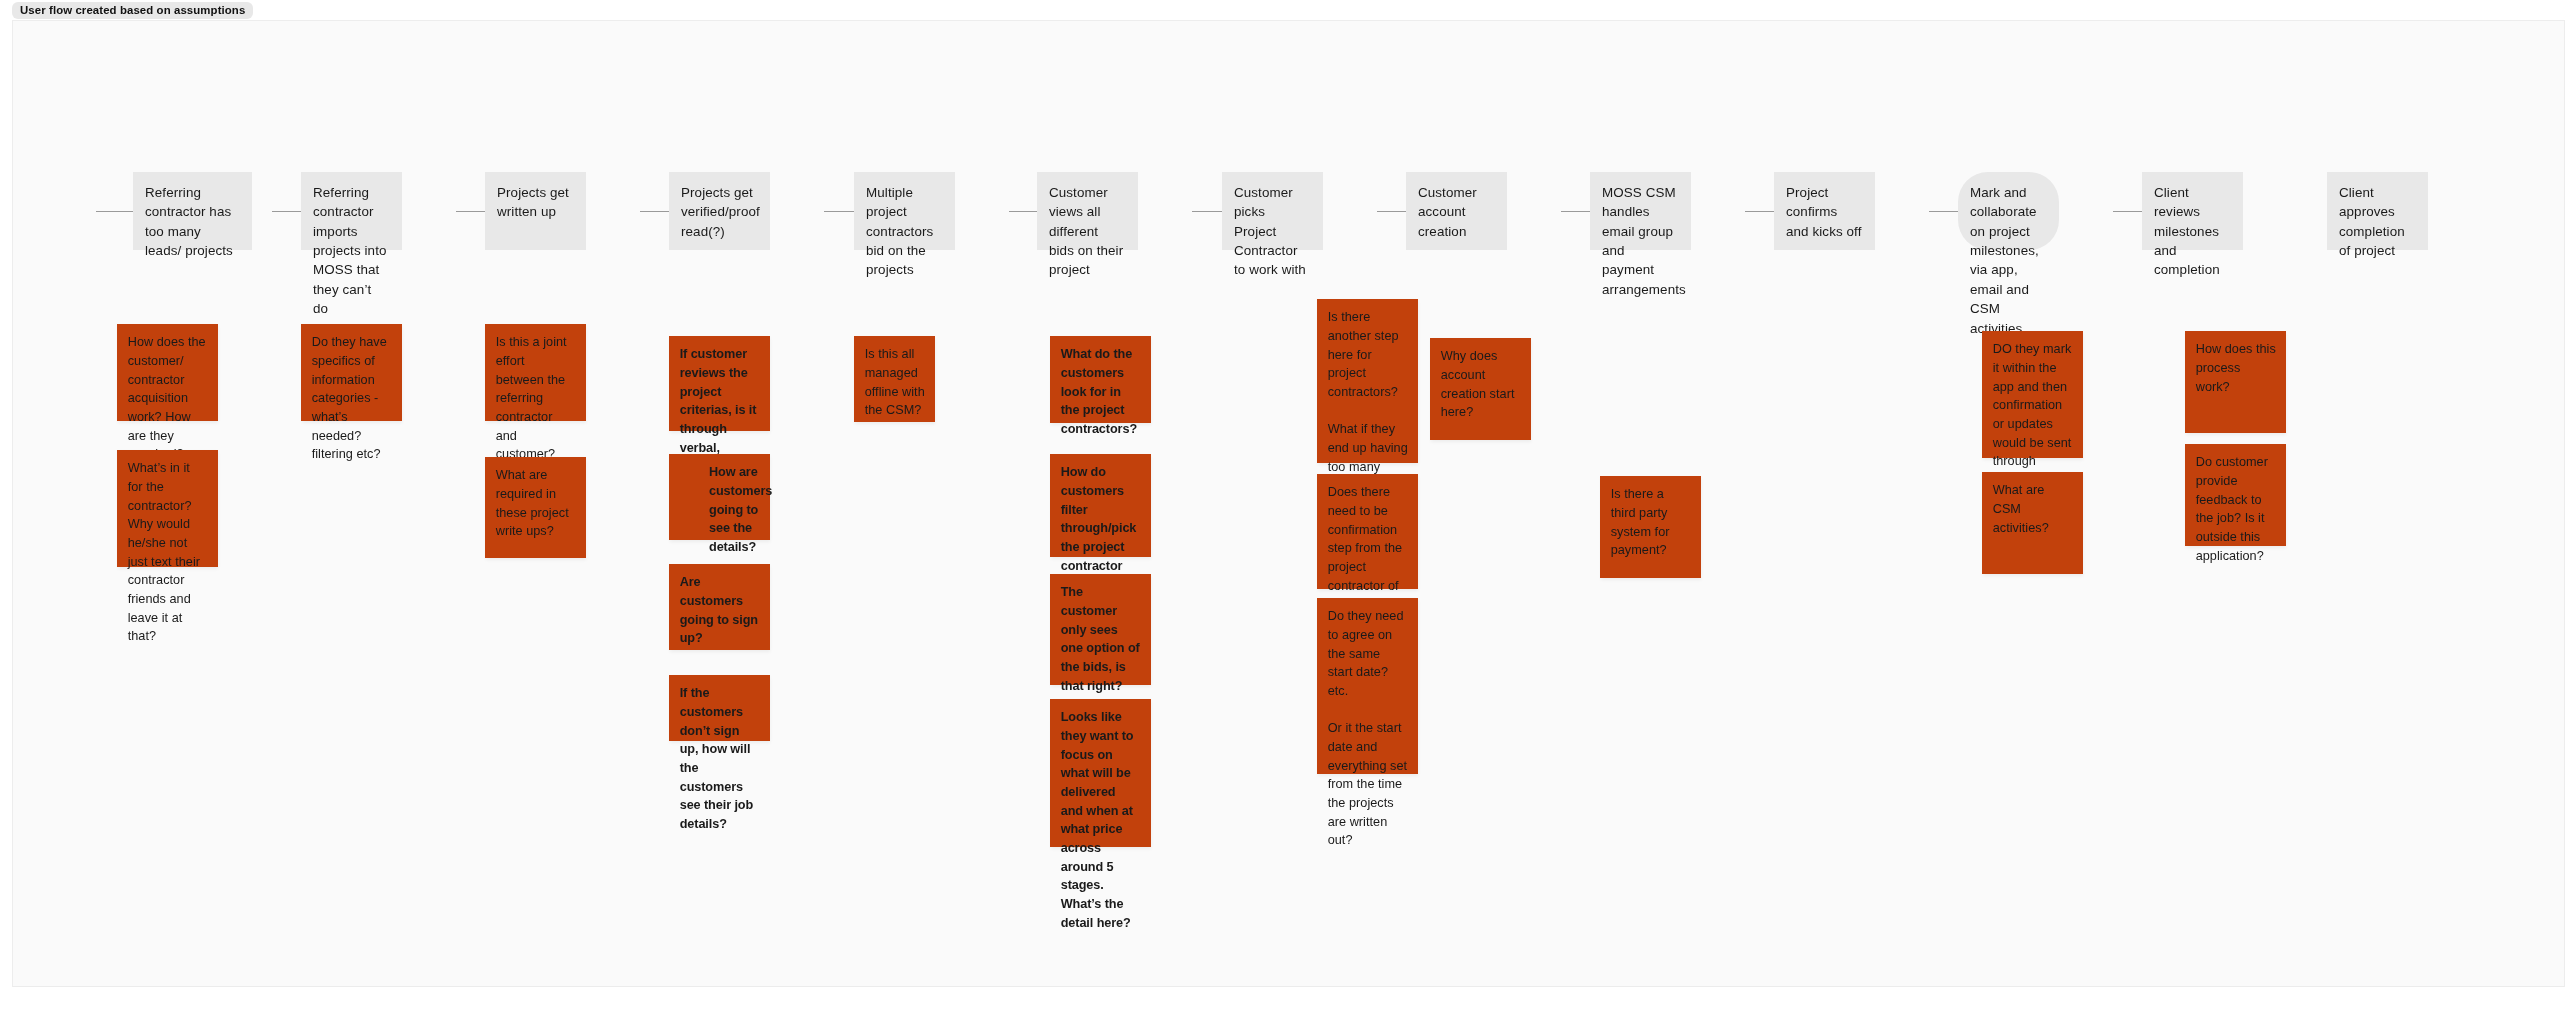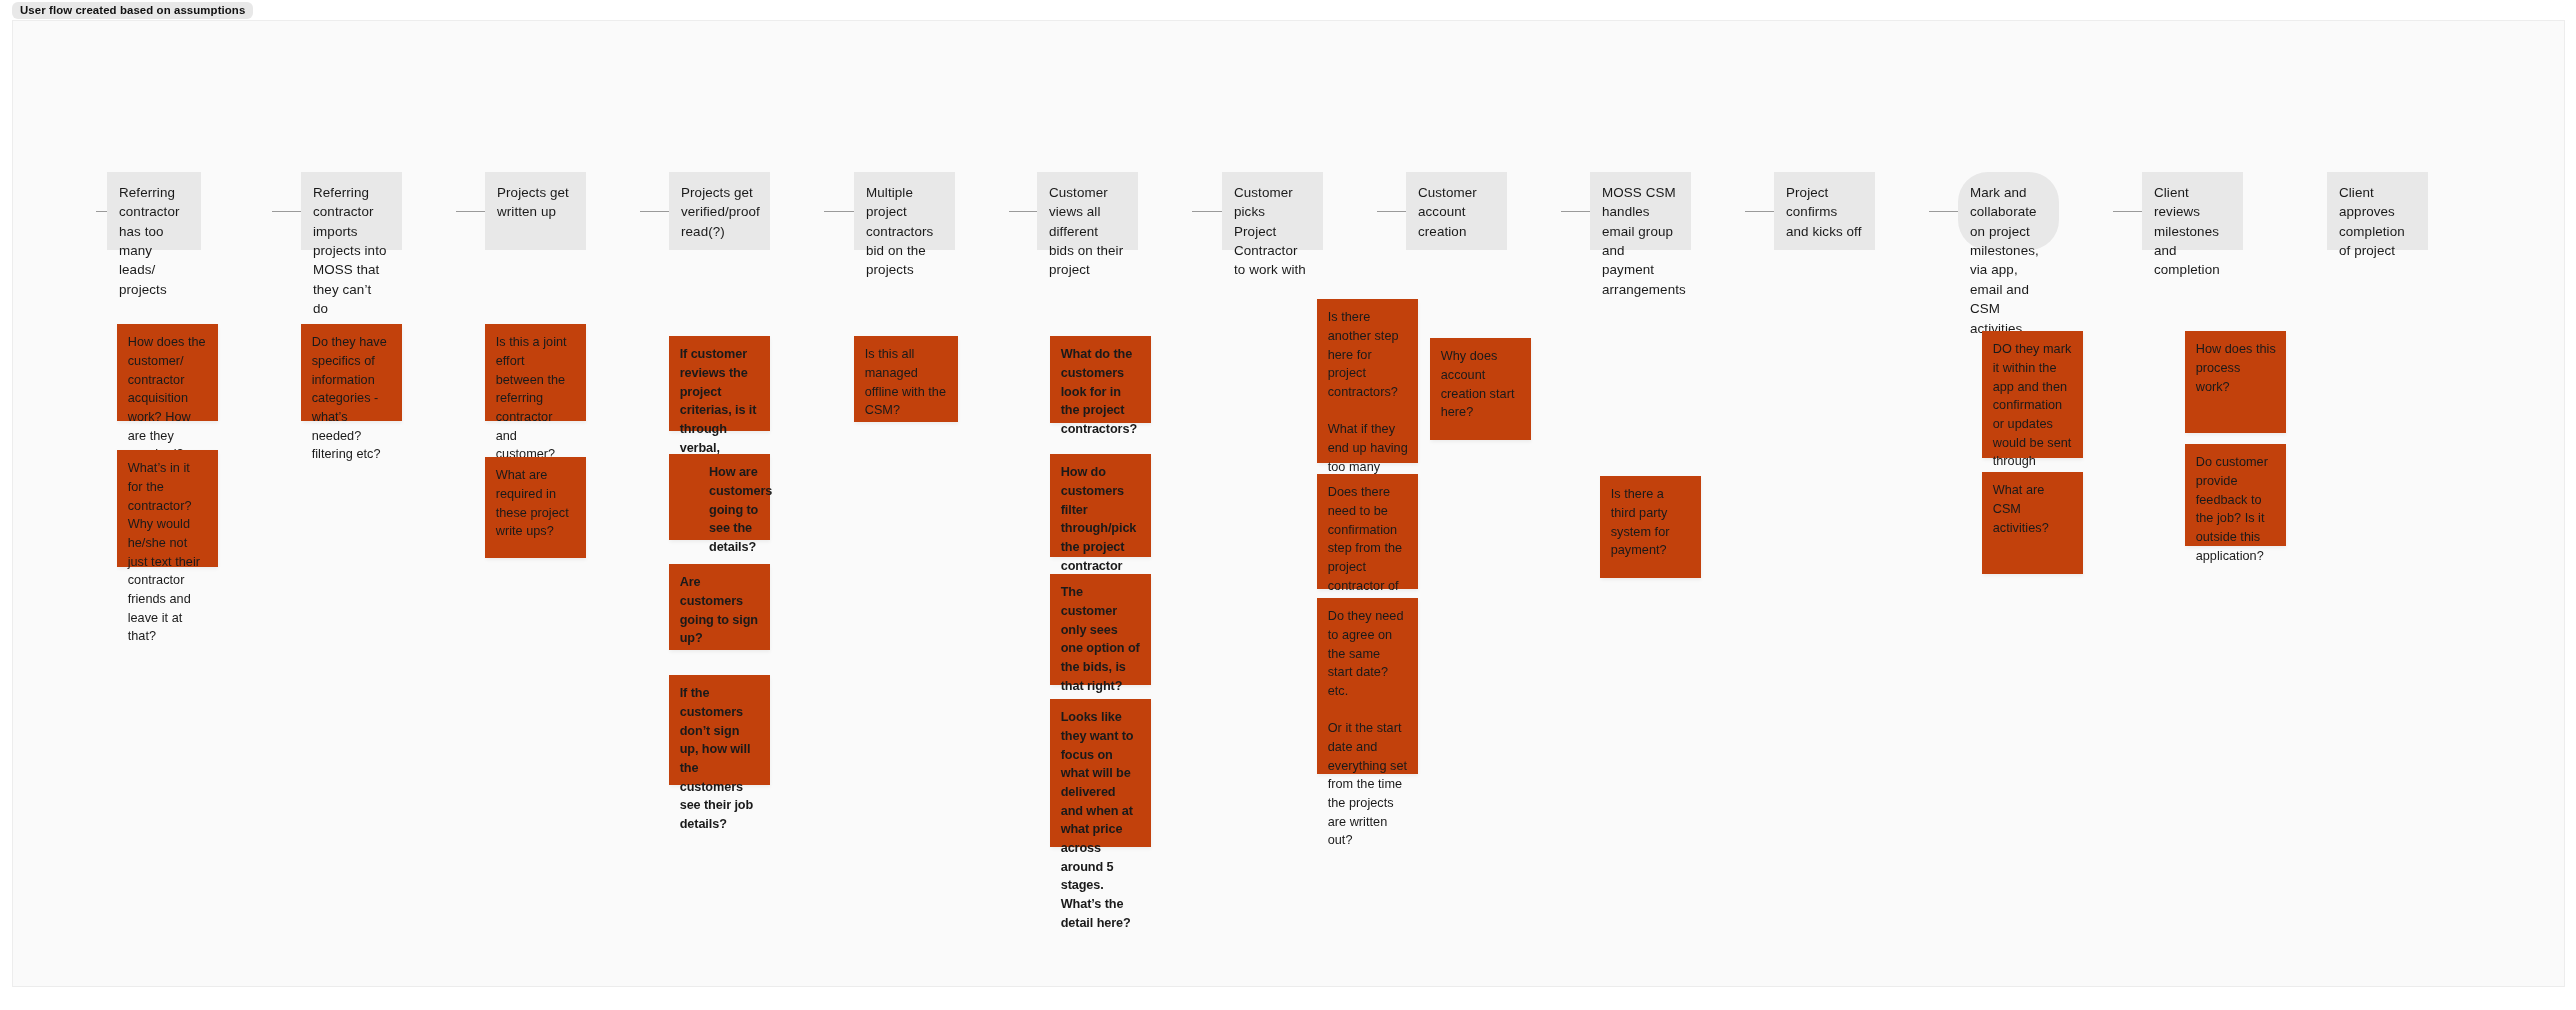--- a/index.html
+++ b/index.html
@@ -97,21 +97,21 @@
   <div class="arrow" style="left:627px;  top:190px; width:56px;"></div>
   <div class="arrow" style="left:811px; top:190px; width:56px;"></div>
   <div class="arrow" style="left:996px; top:190px; width:56px;"></div>
   <div class="arrow" style="left:1179px; top:190px; width:56px;"></div>
   <div class="arrow" style="left:1364px; top:190px; width:56px;"></div>
   <div class="arrow" style="left:1548px; top:190px; width:56px;"></div>
   <div class="arrow" style="left:1732px; top:190px; width:56px;"></div>
   <div class="arrow" style="left:1916px; top:190px; width:56px;"></div>
   <div class="arrow" style="left:2100px; top:190px; width:56px;"></div>
 
-  <div class="step" style="left:94px;  top:151px; width:94px; height:78px;">Referring contractor has too many leads/ projects</div>
+  <div class="step" style="left:120px;  top:151px; width:119px; height:78px;">Referring contractor has too many leads/ projects</div>
   <div class="step" style="left:288px;  top:151px; width:101px; height:78px;">Referring contractor imports projects into MOSS that they can’t do</div>
   <div class="step" style="left:472px;  top:151px; width:101px; height:78px;">Projects get written up</div>
   <div class="step" style="left:656px;  top:151px; width:101px; height:78px;">Projects get verified/proof read(?)</div>
   <div class="step" style="left:841px; top:151px; width:101px; height:78px;">Multiple project contractors bid on the projects</div>
   <div class="step" style="left:1024px; top:151px; width:101px; height:78px;">Customer views all different bids on their project</div>
   <div class="step" style="left:1209px; top:151px; width:101px; height:78px;">Customer picks Project Contractor to work with</div>
   <div class="step" style="left:1393px; top:151px; width:101px; height:78px;">Customer account creation</div>
   <div class="step" style="left:1577px; top:151px; width:101px; height:78px;">MOSS CSM handles email group and payment arrangements</div>
   <div class="step" style="left:1761px; top:151px; width:101px; height:78px;">Project confirms and kicks off</div>
   <div class="step" style="left:1945px; top:151px; width:101px; height:78px;border-radius:30px;">Mark and collaborate on project milestones, via app, email and CSM activities</div>
@@ -122,23 +122,23 @@
   <div class="note" style="left:104px;  top:429px; width:101px; height:117px;">What’s in it for the contractor? Why would he/she not just text their contractor friends and leave it at that?</div>
 
   <div class="note" style="left:288px;  top:303px; width:101px; height:97px;">Do they have specifics of information categories - what’s needed? filtering etc?</div>
 
   <div class="note" style="left:472px;  top:303px; width:101px; height:97px;">Is this a joint effort between the referring contractor and customer?</div>
   <div class="note" style="left:472px;  top:436px; width:101px; height:101px;">What are required in these project write ups?</div>
 
   <div class="note bold" style="left:656px;  top:315px;  width:101px; height:95px;">If customer reviews the project criterias, is it through verbal, phone, digitally?</div>
   <div class="note bold" style="left:656px;  top:433px;  width:101px; height:86px;padding-left:40px;">How are customers going to see the details?</div>
   <div class="note bold" style="left:656px;  top:543px;  width:101px; height:86px;">Are customers going to sign up?</div>
-  <div class="note bold" style="left:656px;  top:654px;  width:101px; height:110px;">If the customers don’t sign up, how will the customers see their job details?</div>
+  <div class="note bold" style="left:656px;  top:654px;  width:101px; height:66px;">If the customers don’t sign up, how will the customers see their job details?</div>
 
-  <div class="note" style="left:841px; top:315px; width:104px; height:86px;">Is this all managed offline with the CSM?</div>
+  <div class="note" style="left:841px; top:315px; width:81px; height:86px;">Is this all managed offline with the CSM?</div>
 
   <div class="note bold" style="left:1037px; top:315px;  width:101px; height:87px;">What do the customers look for in the project contractors?</div>
   <div class="note bold" style="left:1037px; top:433px;  width:101px; height:103px;">How do customers filter through/pick the project contractor they want to work with?</div>
   <div class="note bold" style="left:1037px; top:553px;  width:101px; height:111px;">The customer only sees one option of the bids, is that right? As in the CSM does the filtering?</div>
   <div class="note bold" style="left:1037px; top:678px; width:101px; height:148px;">Looks like they want to focus on what will be delivered and when at what price across around 5 stages. What’s the detail here?</div>
 
   <div class="note" style="left:1304px; top:278px; width:101px; height:164px;">Is there another step here for project contractors?
 
 What if they end up having too many projects given to them all of a sudden?</div>
   <div class="note" style="left:1304px; top:453px; width:101px; height:115px;">Does there need to be confirmation step from the project contractor of them accepting this project?</div>

